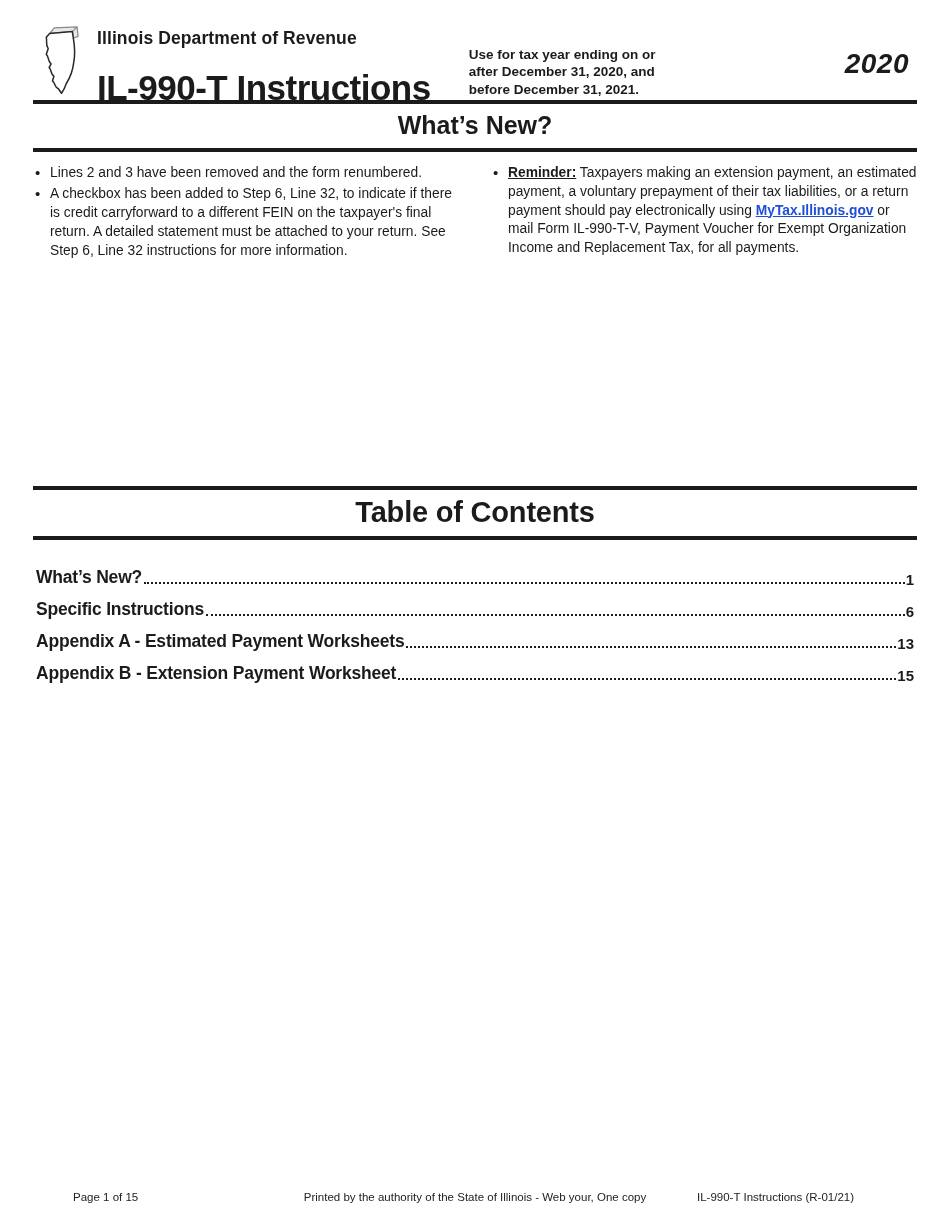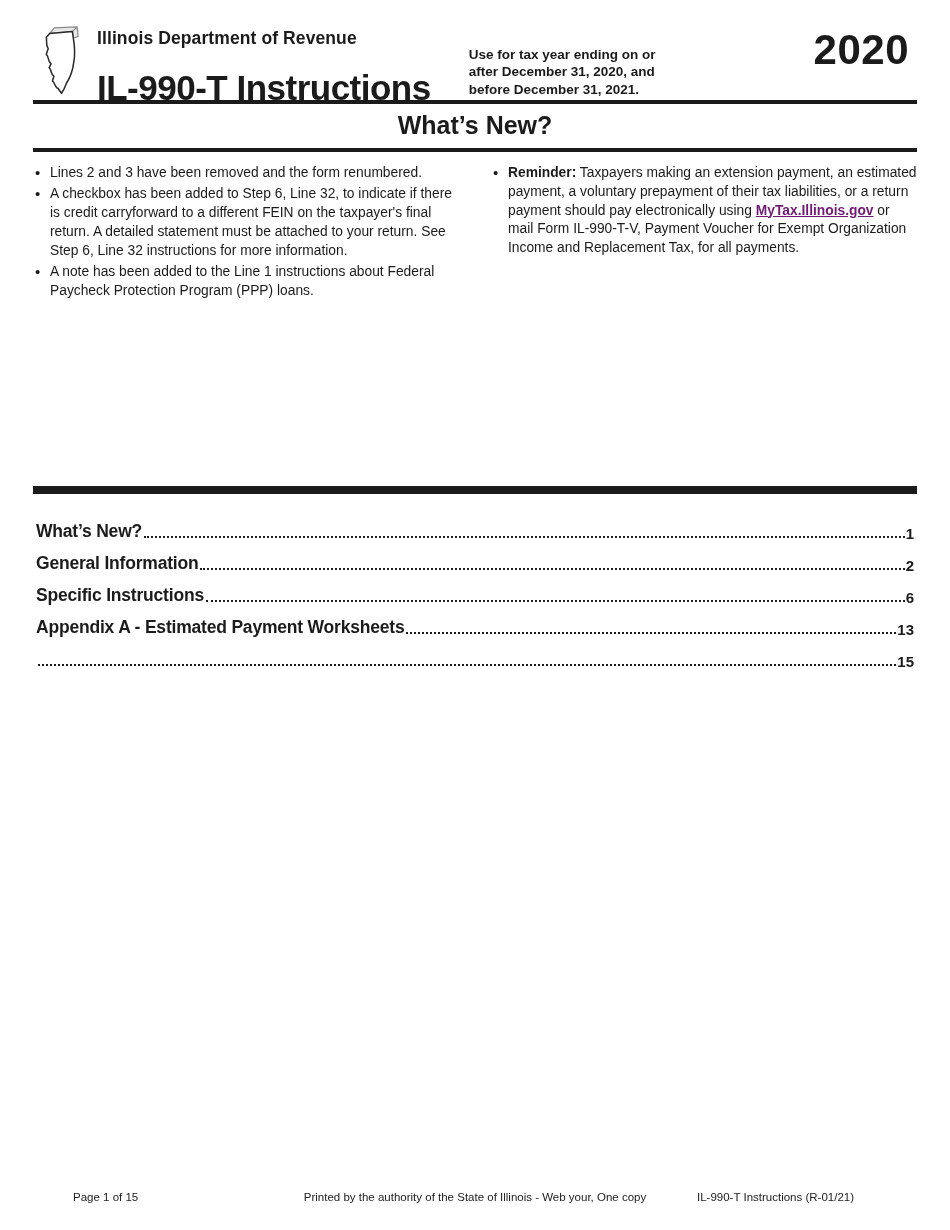--- a/index.html
+++ b/index.html
@@ -16,34 +16,34 @@
   }
 
   
   .doc-header { display:flex; align-items:flex-start; height:74px; }
   .logo { width:56px; height:74px; flex:0 0 56px; margin-top:-2px; }
   .logo svg { width:100%; height:100%; }
   .titles { margin-left:8px; }
   .agency { font-size:17.5px; font-weight:bold; letter-spacing:0.1px; margin-top:2px; }
   .form-title { font-size:35px; font-weight:bold; letter-spacing:-0.5px; margin-top:19px; }
   .tax-year-note { margin-left:38px; margin-top:20px; font-size:13.5px; font-weight:bold; line-height:1.28; width:210px; flex:0 0 auto; }
-  .year { margin-left:auto; margin-right:8px; font-size:42px; font-weight:bold; letter-spacing:0.5px; }
+  .year { margin-left:auto; margin-right:8px; font-size:28px; font-weight:bold; margin-top:22px; letter-spacing:0.5px;font-style:italic; }
 
   .rule { border:0; height:4px; background:#1b1b1b; width:100%; }
   .rule.header-rule { margin-top:0; }
 
   
   .section-title { text-align:center; font-weight:bold; }
   .whats-new-title { font-size:25px; padding:7px 0 8px 0; }
   .columns { display:flex; gap:32px; margin-top:12px; height:322px; overflow:hidden; }
   .col { list-style:none; flex:1; font-size:13.8px; line-height:1.36; }
   .col li { position:relative; padding-left:17px; margin-bottom:2.5px; }
   .col li::before { content:"\2022"; position:absolute; left:2px; top:-1px; font-size:15px; }
-  .bold { font-weight:bold; }
-  .link { font-weight:bold; text-decoration:underline; color:#701a75; cursor:pointer; }
+  .bold { font-weight:bold;text-decoration:underline; }
+  .link { font-weight:bold; text-decoration:underline; color:#1d4ed8; cursor:pointer; }
 
   
   .toc-title { font-size:29px; padding:6px 0 7px 0; letter-spacing:-0.2px; }
   .toc-list { margin-top:16px; padding:0 3px; }
   .toc-row { display:flex; align-items:flex-end; height:32px; }
   .toc-label { font-weight:bold; font-size:17.5px; letter-spacing:-0.2px; white-space:nowrap; }
   .toc-leader { flex:1; border-bottom:2.2px dotted #1b1b1b; margin:0 1px 4px 2px; }
   .toc-page { font-weight:bold; font-size:15px; }
 
   
@@ -95,57 +95,51 @@
   <div class="rule"></div>
 
   <div class="columns">
     <ul class="col">
       <li>
         <span>Lines 2 and 3 have been removed and the form renumbered.</span>
       </li>
       <li>
         <span>A checkbox has been added to Step 6, Line 32, to indicate if there is credit carryforward to a different FEIN on the taxpayer's final return. A detailed statement must be attached to your return. See Step 6, Line 32 instructions for more information.</span>
       </li>
-      <li>
-        <span>A note has been added to the Line 1 instructions about Federal Paycheck Protection Program (PPP) loans.</span>
-      </li>
     </ul>
     <ul class="col">
       <li>
         <span class="bold">Reminder:</span><span>  Taxpayers making an extension payment, an estimated payment, a voluntary prepayment of their tax liabilities, or a return payment should pay electronically using </span><a class="link">MyTax.Illinois.gov</a><span> or mail Form IL-990-T-V, Payment Voucher for Exempt Organization Income and Replacement Tax, for all payments.</span>
       </li>
     </ul>
   </div>
 
   <section class="toc">
     <div class="rule"></div>
+    <h1 class="section-title toc-title">Table of Contents</h1>
     <div class="rule"></div>
 
     <div class="toc-list">
       <div class="toc-row">
         <span class="toc-label">What’s  New?</span>
         <span class="toc-leader"></span>
         <span class="toc-page">1</span>
-      </div>
-      <div class="toc-row">
-        <span class="toc-label">General  Information</span>
-        <span class="toc-leader"></span>
-        <span class="toc-page">2</span>
       </div>
       <div class="toc-row">
         <span class="toc-label">Specific Instructions</span>
         <span class="toc-leader"></span>
         <span class="toc-page">6</span>
       </div>
       <div class="toc-row">
         <span class="toc-label">Appendix A - Estimated Payment Worksheets</span>
         <span class="toc-leader"></span>
         <span class="toc-page">13</span>
       </div>
       <div class="toc-row">
+        <span class="toc-label">Appendix B - Extension Payment Worksheet</span>
         <span class="toc-leader"></span>
         <span class="toc-page">15</span>
       </div>
     </div>
   </section>
 
   <footer class="doc-footer">
     <span class="footer-left">Page 1 of 15</span>
     <span class="footer-center">Printed by the authority of the State of Illinois - Web your, One copy</span>
     <span class="footer-right">IL-990-T Instructions (R-01/21)</span>

